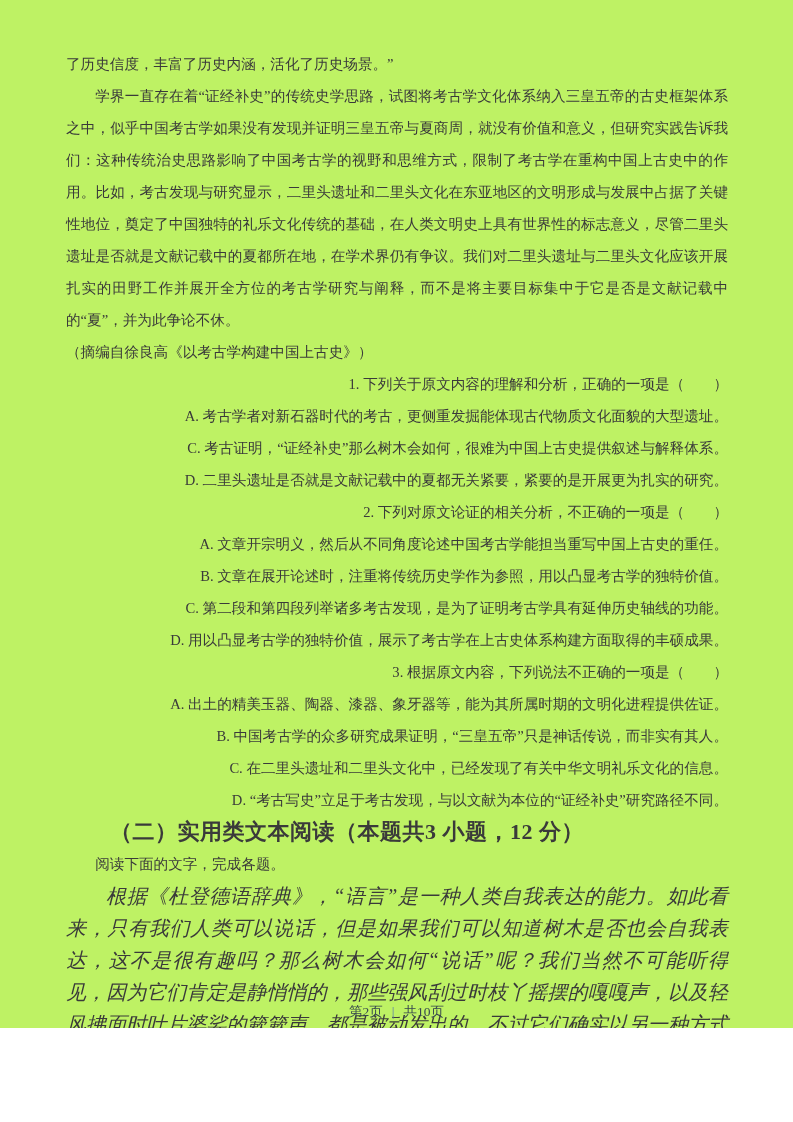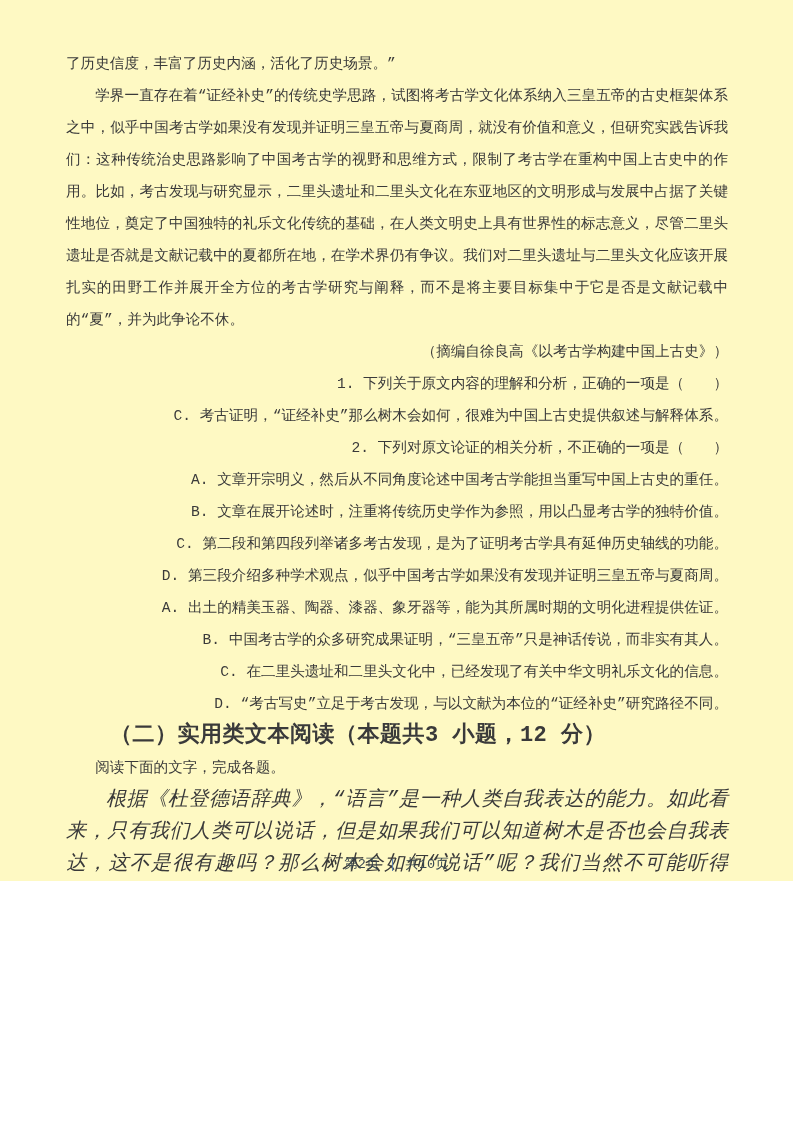--- a/index.html
+++ b/index.html
@@ -1,38 +1,38 @@
 <!DOCTYPE html>
 <html><head>
 <meta charset="utf-8">
 <style>
   html, body { margin: 0; padding: 0; background: #ffffff; }
   .page {
     position: relative;
     width: 793px;
-    height: 881px;
-    background: #fef9c3;
+    height: 1028px;
+    background: #bef264;
     overflow: hidden;
-    font-family: Liberation Mono, monospace;
+    font-family: Liberation Serif, serif;
     color: #3a3a3a;
   }
   .content {
     position: absolute;
     left: 66px;
     top: 48px;
     width: 662px;
     font-size: 14.6px;
     line-height: 32px;
     text-align: justify;
     text-justify: inter-ideograph;
     overflow-wrap: break-word;
   }
   .content p { margin: 0; }
   .para-indent { text-indent: 2em; }
-  .attribution { text-align: right; }
+  .attribution { text-align: left; }
   .stem, .option { text-align: right; }
   .section-heading {
     font-weight: bold;
     font-size: 22px;
     padding-left: 2em;
     letter-spacing: 0.5px;
   }
   .instruction { text-indent: 2em; }
   .passage {
     text-indent: 2em;
@@ -61,32 +61,35 @@
   <div class="content">
 
     <p class="line">了历史信度，丰富了历史内涵，活化了历史场景。”</p>
 
     <p class="para-indent">学界一直存在着“证经补史”的传统史学思路，试图将考古学文化体系纳入三皇五帝的古史框架体系之中，似乎中国考古学如果没有发现并证明三皇五帝与夏商周，就没有价值和意义，但研究实践告诉我们：这种传统治史思路影响了中国考古学的视野和思维方式，限制了考古学在重构中国上古史中的作用。比如，考古发现与研究显示，二里头遗址和二里头文化在东亚地区的文明形成与发展中占据了关键性地位，奠定了中国独特的礼乐文化传统的基础，在人类文明史上具有世界性的标志意义，尽管二里头遗址是否就是文献记载中的夏都所在地，在学术界仍有争议。我们对二里头遗址与二里头文化应该开展扎实的田野工作并展开全方位的考古学研究与阐释，而不是将主要目标集中于它是否是文献记载中的“夏”，并为此争论不休。</p>
 
     <p class="attribution">（摘编自徐良高《以考古学构建中国上古史》）</p>
 
     <div>
       <p class="stem">1. 下列关于原文内容的理解和分析，正确的一项是（　　）</p>
+      <p class="option">A. 考古学者对新石器时代的考古，更侧重发掘能体现古代物质文化面貌的大型遗址。</p>
       <p class="option">C. 考古证明，“证经补史”那么树木会如何，很难为中国上古史提供叙述与解释体系。</p>
+      <p class="option">D. 二里头遗址是否就是文献记载中的夏都无关紧要，紧要的是开展更为扎实的研究。</p>
     </div>
 
     <div>
       <p class="stem">2. 下列对原文论证的相关分析，不正确的一项是（　　）</p>
       <p class="option">A. 文章开宗明义，然后从不同角度论述中国考古学能担当重写中国上古史的重任。</p>
       <p class="option">B. 文章在展开论述时，注重将传统历史学作为参照，用以凸显考古学的独特价值。</p>
       <p class="option">C. 第二段和第四段列举诸多考古发现，是为了证明考古学具有延伸历史轴线的功能。</p>
-      <p class="option">D. 第三段介绍多种学术观点，似乎中国考古学如果没有发现并证明三皇五帝与夏商周。</p>
+      <p class="option">D. 用以凸显考古学的独特价值，展示了考古学在上古史体系构建方面取得的丰硕成果。</p>
     </div>
 
     <div>
+      <p class="stem">3. 根据原文内容，下列说法不正确的一项是（　　）</p>
       <p class="option">A. 出土的精美玉器、陶器、漆器、象牙器等，能为其所属时期的文明化进程提供佐证。</p>
       <p class="option">B. 中国考古学的众多研究成果证明，“三皇五帝”只是神话传说，而非实有其人。</p>
       <p class="option">C. 在二里头遗址和二里头文化中，已经发现了有关中华文明礼乐文化的信息。</p>
       <p class="option">D. “考古写史”立足于考古发现，与以文献为本位的“证经补史”研究路径不同。</p>
     </div>
 
     <p class="section-heading">（二）实用类文本阅读（本题共3 小题，12 分）</p>
 
     <p class="instruction">阅读下面的文字，完成各题。</p>
 

